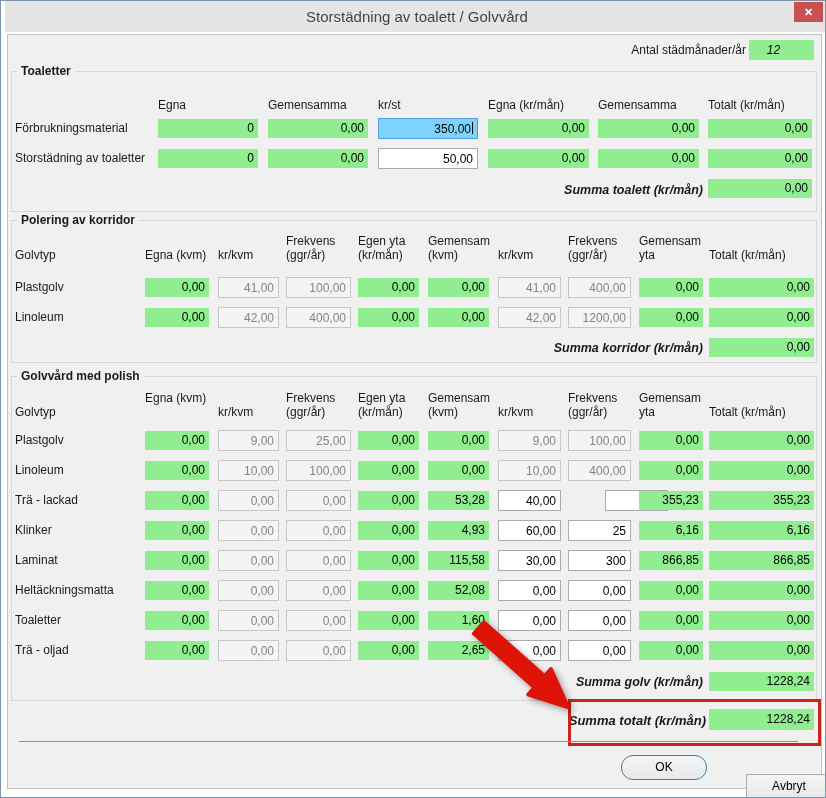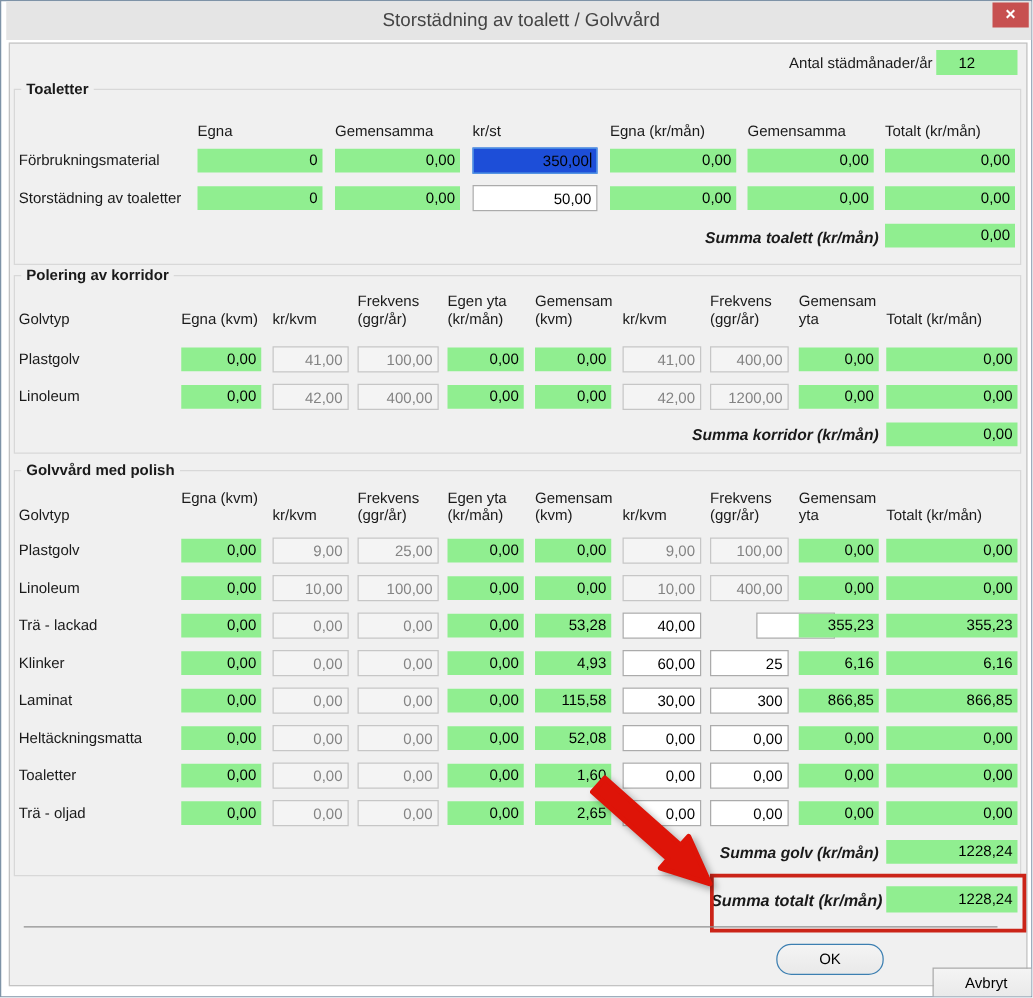--- a/index.html
+++ b/index.html
@@ -20,24 +20,24 @@
   .groupbox { position:absolute; border:1px solid #d8d8d8; box-sizing:border-box; }
   .groupbox .gb-title { position:absolute; top:-8px; left:5px; background:#f0f0f0;
     padding:0 4px; font-weight:bold; white-space:nowrap; }
   .lbl { position:absolute; white-space:nowrap; line-height:19px; }
   .hdr { position:absolute; white-space:nowrap; line-height:14px; color:#1a1a1a; }
   .field { position:absolute; line-height:19px; text-align:right; padding-right:4px;
     box-sizing:border-box; overflow:hidden; white-space:nowrap; }
   .field.green { background:#90ee90; color:#000; }
   .field.dis { background:#f4f4f4; border:1px solid #c6c6c6; color:#838383; line-height:19px; }
   .field.edit { background:#ffffff; border:1px solid #ababab; color:#000; line-height:19px; }
-  .field.focus { background:#1d4ed8; border:1px solid #569de5; color:#000; line-height:19px; }
+  .field.focus { background:#7dd3fc; border:1px solid #569de5; color:#000; line-height:19px; }
   .field.focus::after { content:""; display:inline-block; width:1px; height:12px;
     background:#000; margin-left:1px; vertical-align:-1px; }
-  .field.centered { text-align:center; padding-right:16px; }
+  .field.centered { text-align:center; padding-right:16px;font-style:italic; }
   .summa-label { position:absolute; font-weight:bold; font-style:italic; font-size:12.5px;
     text-align:right; line-height:20px; white-space:nowrap; }
   .sep { position:absolute; height:1px; background:#8f8f8f; }
   .btn { position:absolute; width:86px; height:25px; box-sizing:border-box;
     background:linear-gradient(#f4f4f4,#e9e9e9); border:1px solid #ababab;
     text-align:center; line-height:23px; font-size:12px; color:#000; cursor:default; }
   .btn.default { border-color:#3c7fb1; }
   .annotation-rect { position:absolute; left:567px; top:698px; width:253px; height:47px;
     border:3px solid #cb2418; box-sizing:border-box; pointer-events:none; }
   #arrow-svg { position:absolute; left:0; top:0; width:826px; height:798px;

